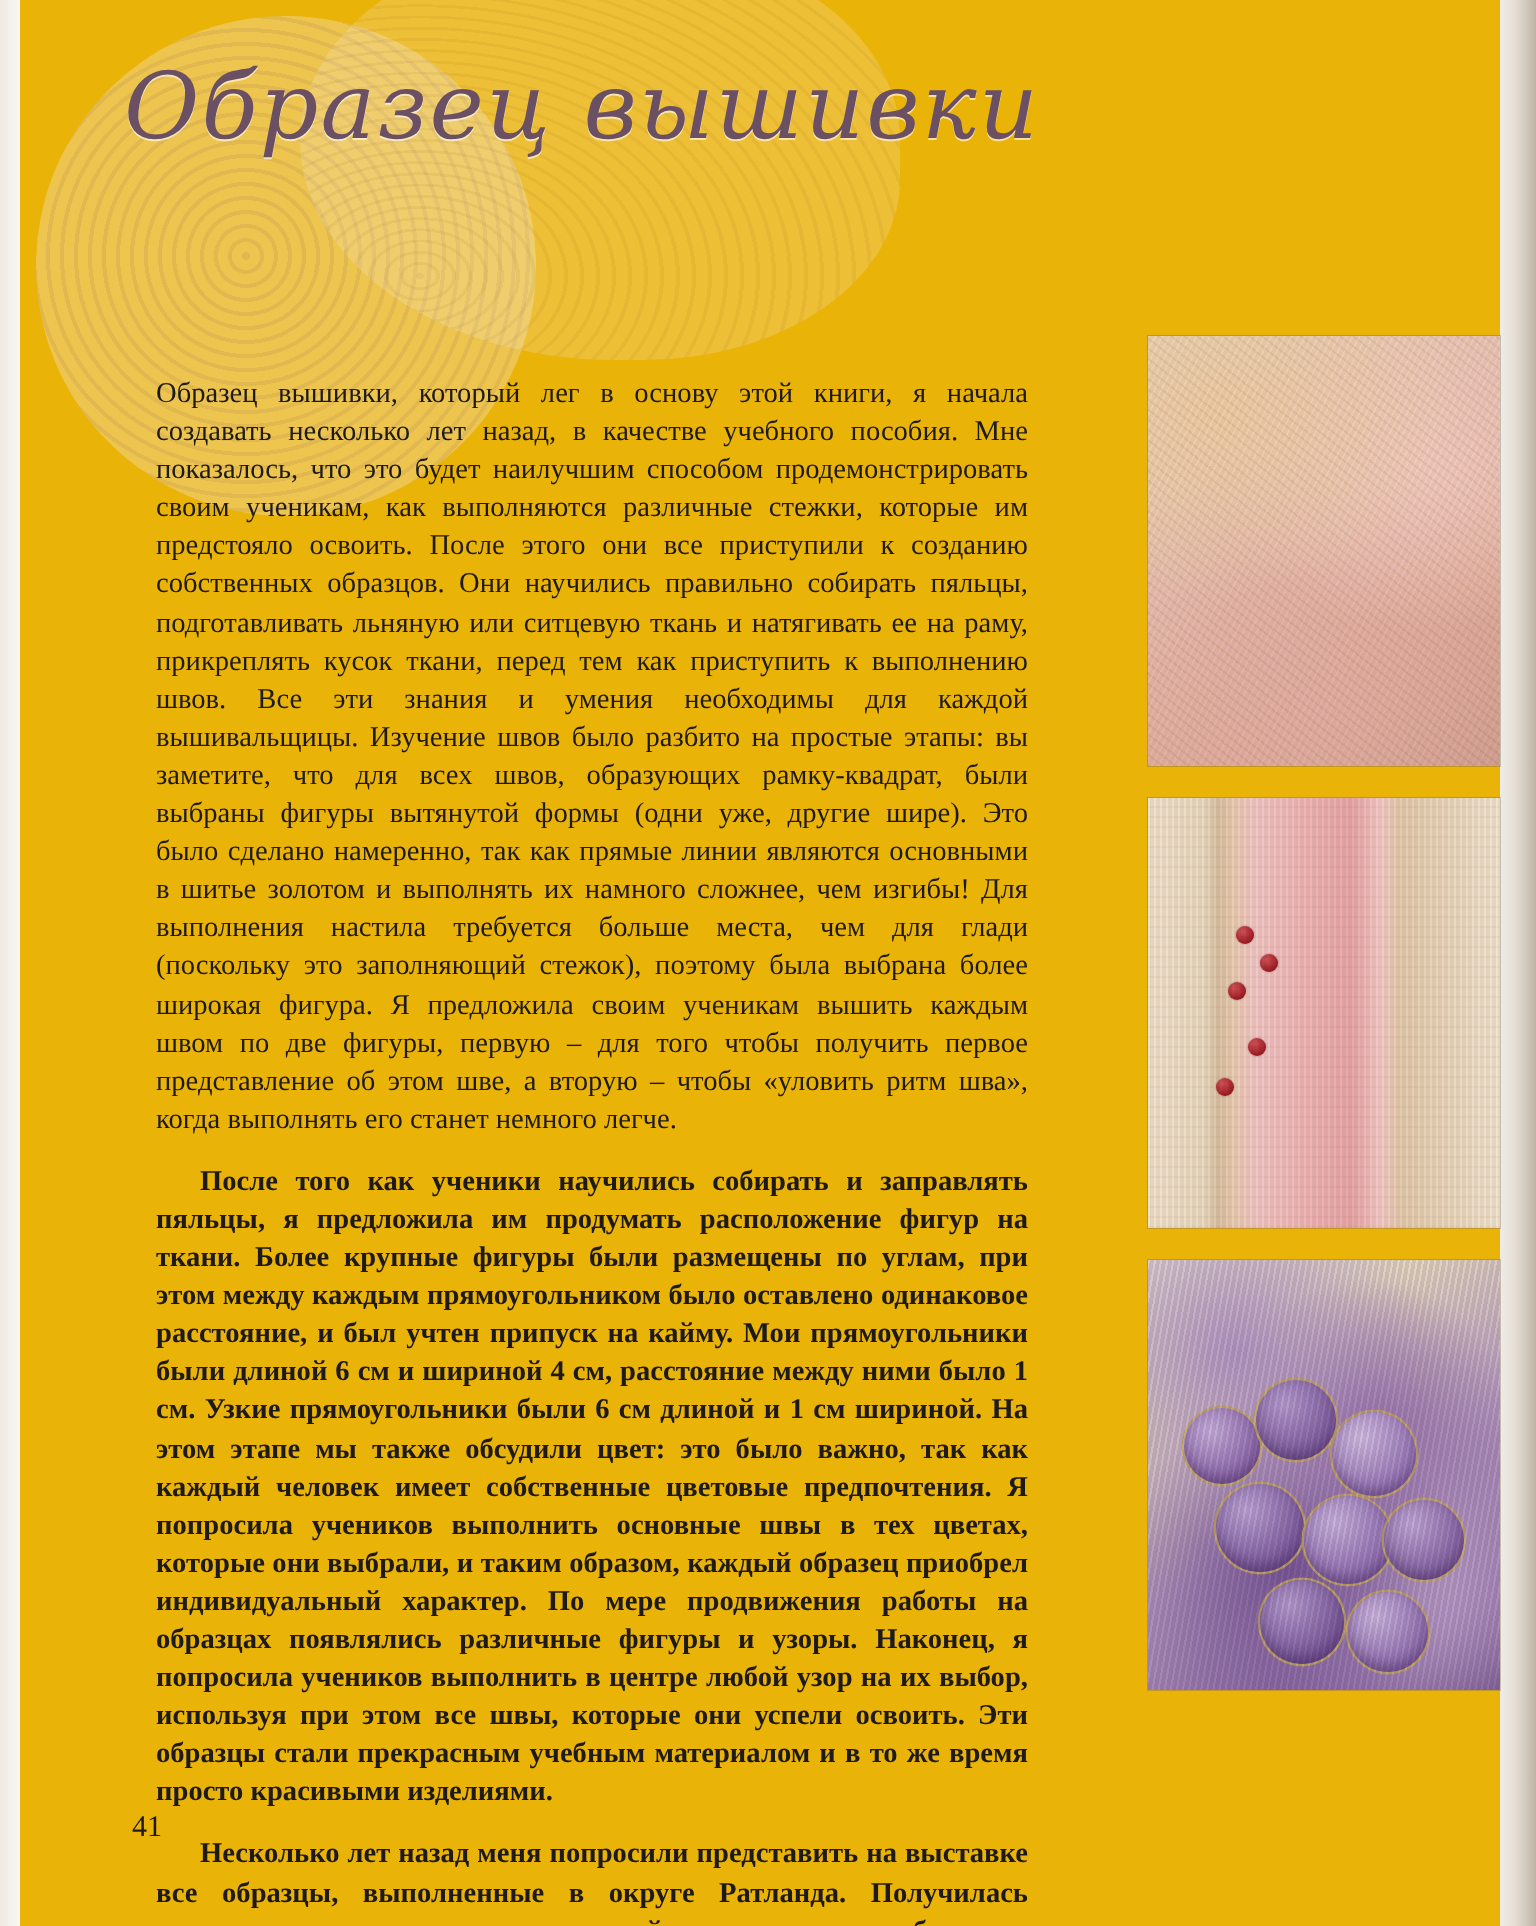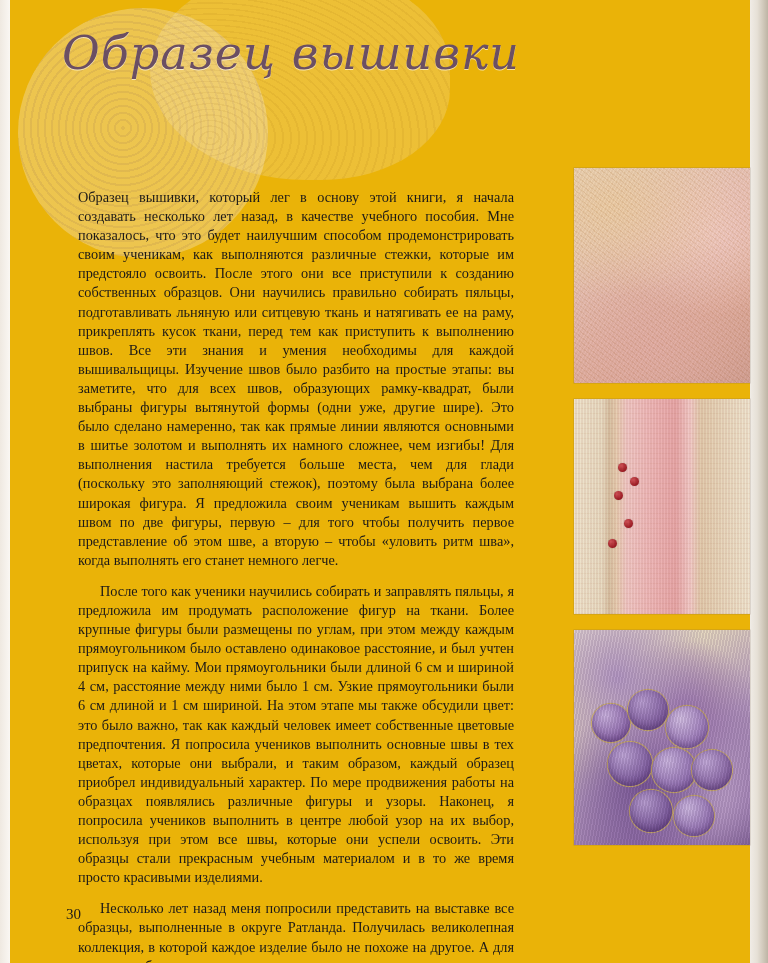--- a/index.html
+++ b/index.html
@@ -92,20 +92,21 @@
     text-align: justify;
     text-justify: inter-word;
     hyphens: manual;
   }
   .column p {
     margin: 12px;
   }
   .column p + p {
     text-indent: 22px;
     margin-top: 4px;
+    font-weight: bold;
   }
   .page-number {
     position: absolute;
     left: 66px;
     top: 906px;
     font-size: 15px;
     color: #1d1a18;
     font-family: "Liberation Serif", serif;
   }
   .photos {
@@ -202,21 +203,21 @@
   <div class="watermark2"></div>
 
   <div class="title">Образец вышивки</div>
 
   <div class="column">
     <p>Образец вышивки, который лег в основу этой книги, я начала создавать несколько лет назад, в качестве учебного пособия. Мне показалось, что это будет наилучшим способом продемонстрировать своим ученикам, как выполняются различные стежки, которые им предстояло освоить. После этого они все приступили к созданию собственных образцов. Они научились правильно собирать пяльцы, подготавливать льняную или ситцевую ткань и натягивать ее на раму, прикреплять кусок ткани, перед тем как приступить к выполнению швов. Все эти знания и умения необходимы для каждой вышивальщицы. Изучение швов было разбито на простые этапы: вы заметите, что для всех швов, образующих рамку-квадрат, были выбраны фигуры вытянутой формы (одни уже, другие шире). Это было сделано намеренно, так как прямые линии являются основными в шитье золотом и выполнять их намного сложнее, чем изгибы! Для выполнения настила требуется больше места, чем для глади (поскольку это заполняющий стежок), поэтому была выбрана более широкая фигура. Я предложила своим ученикам вышить каждым швом по две фигуры, первую – для того чтобы получить первое представление об этом шве, а вторую – чтобы «уловить ритм шва», когда выполнять его станет немного легче.</p>
     <p>После того как ученики научились собирать и заправлять пяльцы, я предложила им продумать расположение фигур на ткани. Более крупные фигуры были размещены по углам, при этом между каждым прямоугольником было оставлено одинаковое расстояние, и был учтен припуск на кайму. Мои прямоугольники были длиной 6 см и шириной 4 см, расстояние между ними было 1 см. Узкие прямоугольники были 6 см длиной и 1 см шириной. На этом этапе мы также обсудили цвет: это было важно, так как каждый человек имеет собственные цветовые предпочтения. Я попросила учеников выполнить основные швы в тех цветах, которые они выбрали, и таким образом, каждый образец приобрел индивидуальный характер. По мере продвижения работы на образцах появлялись различные фигуры и узоры. Наконец, я попросила учеников выполнить в центре любой узор на их выбор, используя при этом все швы, которые они успели освоить. Эти образцы стали прекрасным учебным материалом и в то же время просто красивыми изделиями.</p>
     <p>Несколько лет назад меня попросили представить на выставке все образцы, выполненные в округе Ратланда. Получилась великолепная коллекция, в которой каждое изделие было не похоже на другое. А для меня это была еще одна возможность вспомнить каждого своего ученика. На следующих страницах я подробно описала процесс выполнения каждого шва. Вы сможете научиться выполнять любой из этих швов и получите возможность создать собственный образец.</p>
   </div>
 
-  <div class="page-number">30</div>
+  <div class="page-number">41</div>
 
   <div class="photos">
 
     <div class="photo photo-1"></div>
 
     <div class="photo photo-2">
       <div class="bead" style="left:44px; top:64px;"></div>
       <div class="bead" style="left:56px; top:78px;"></div>
       <div class="bead" style="left:40px; top:92px;"></div>
       <div class="bead" style="left:50px; top:120px;"></div>

